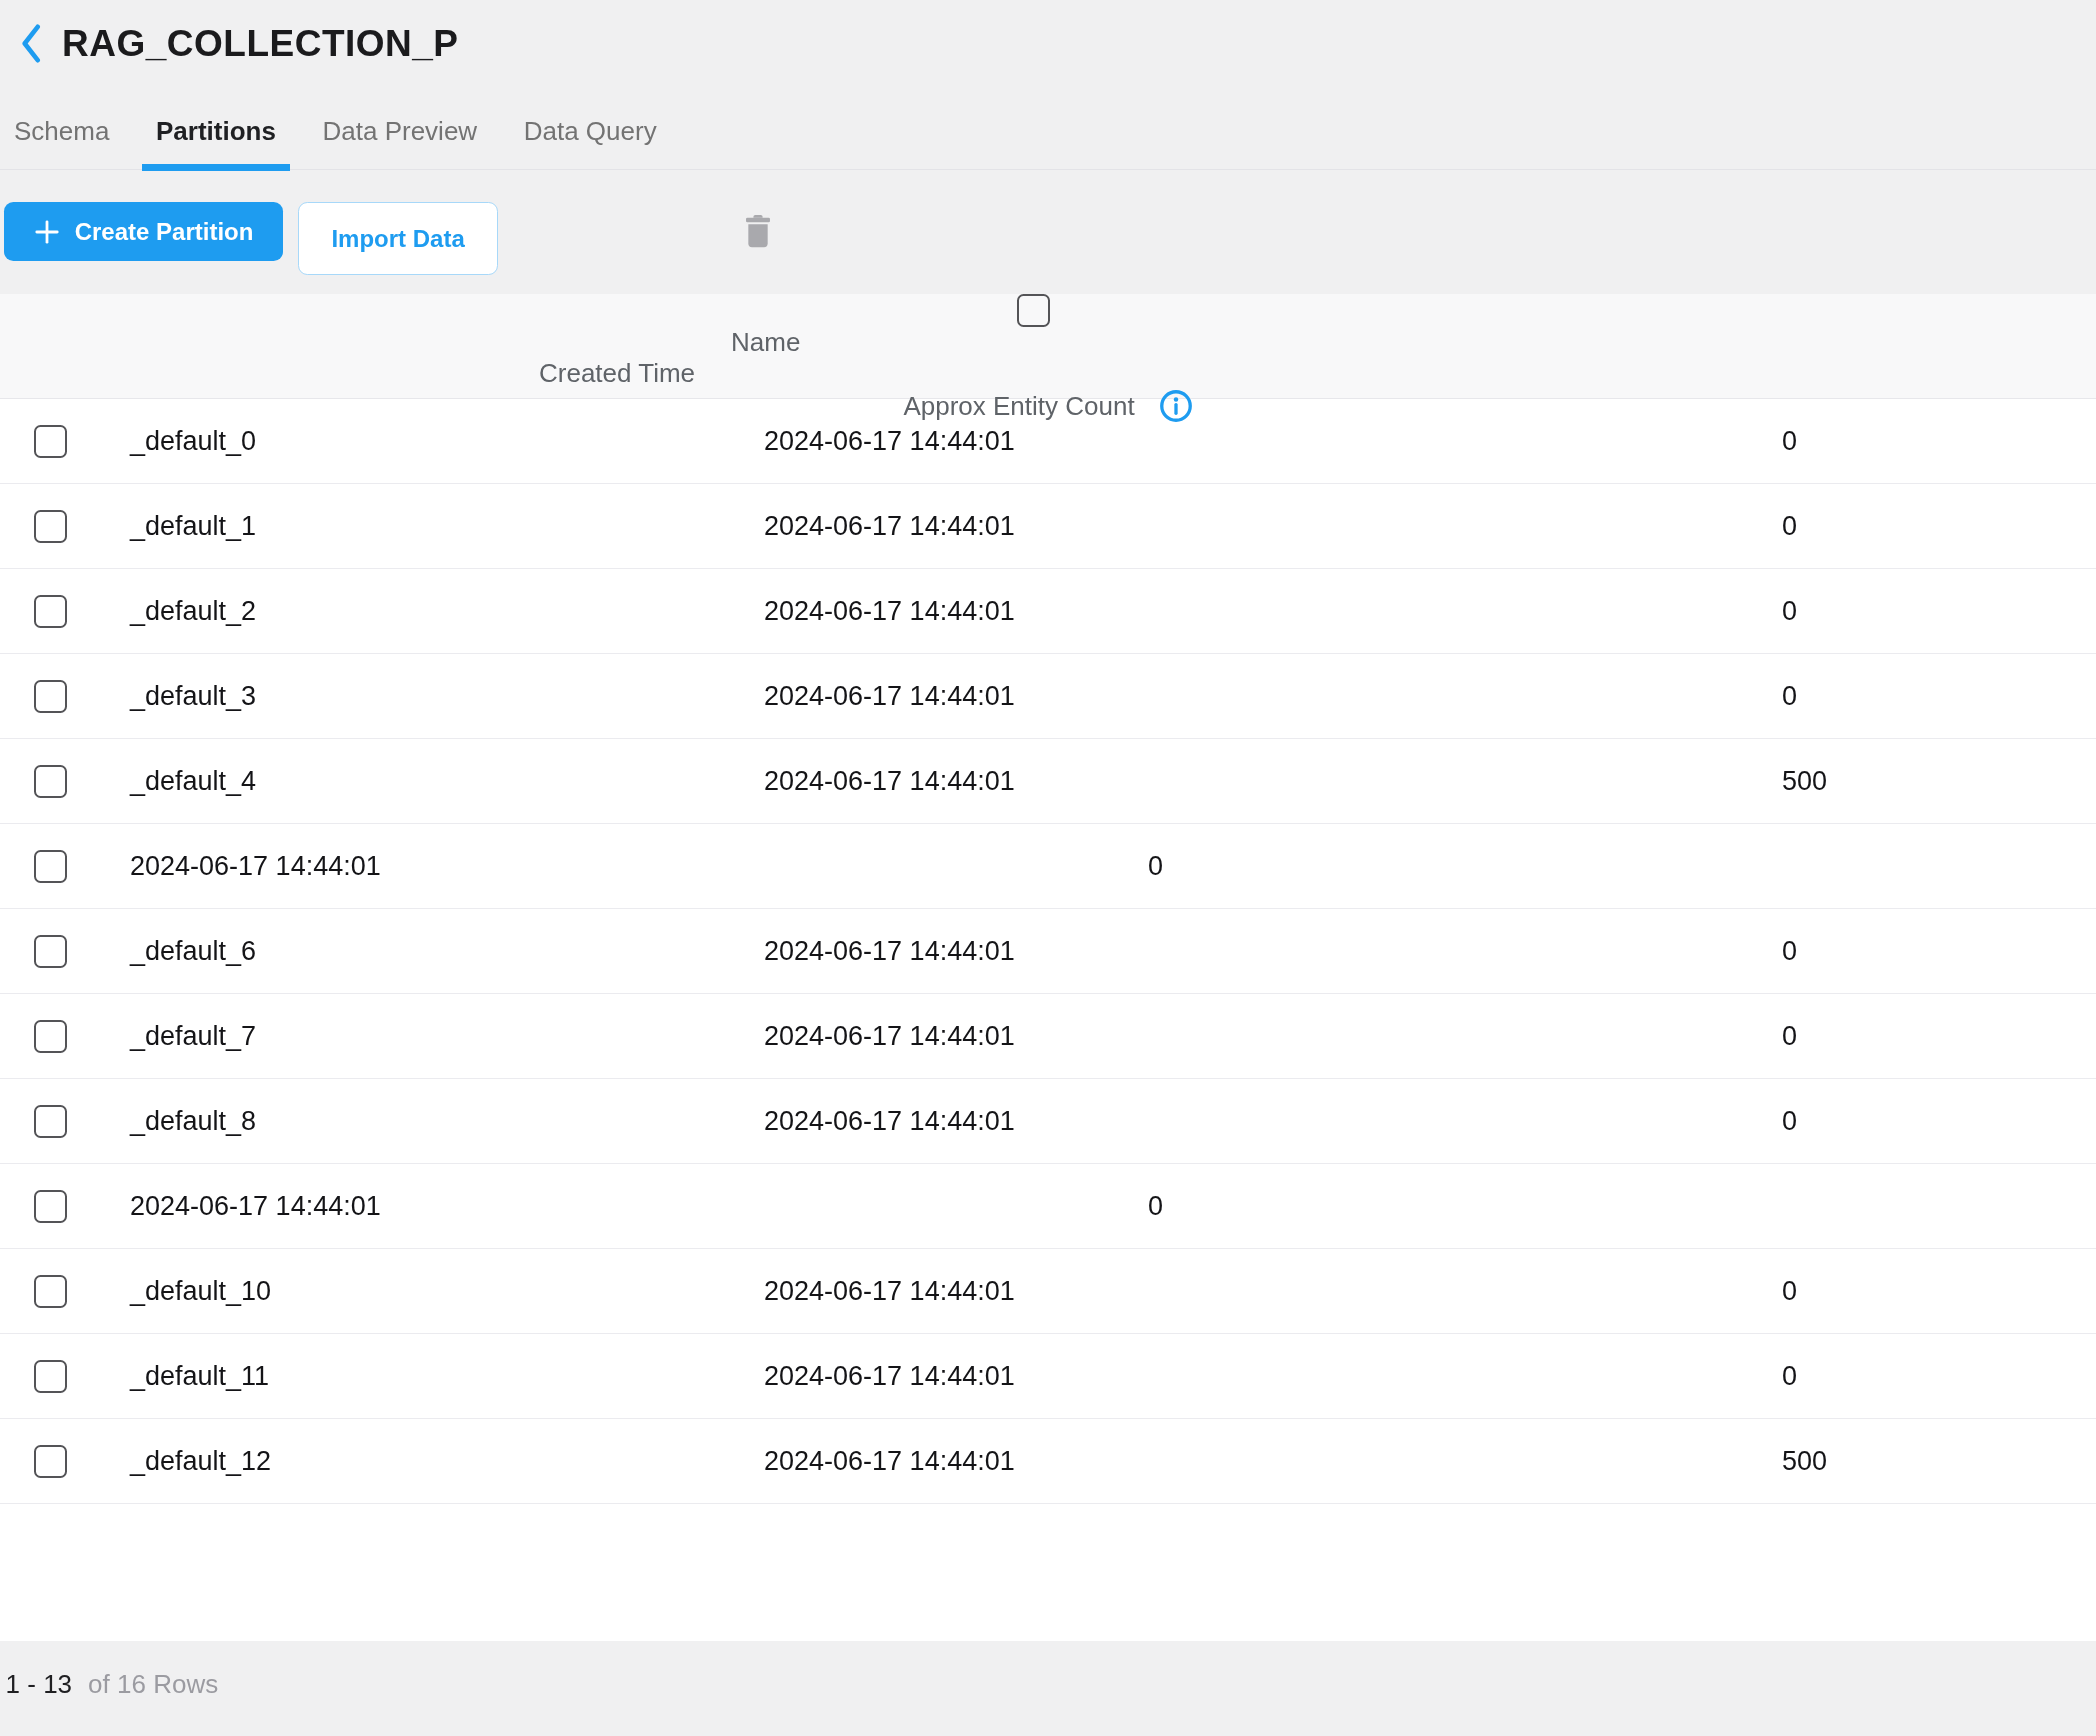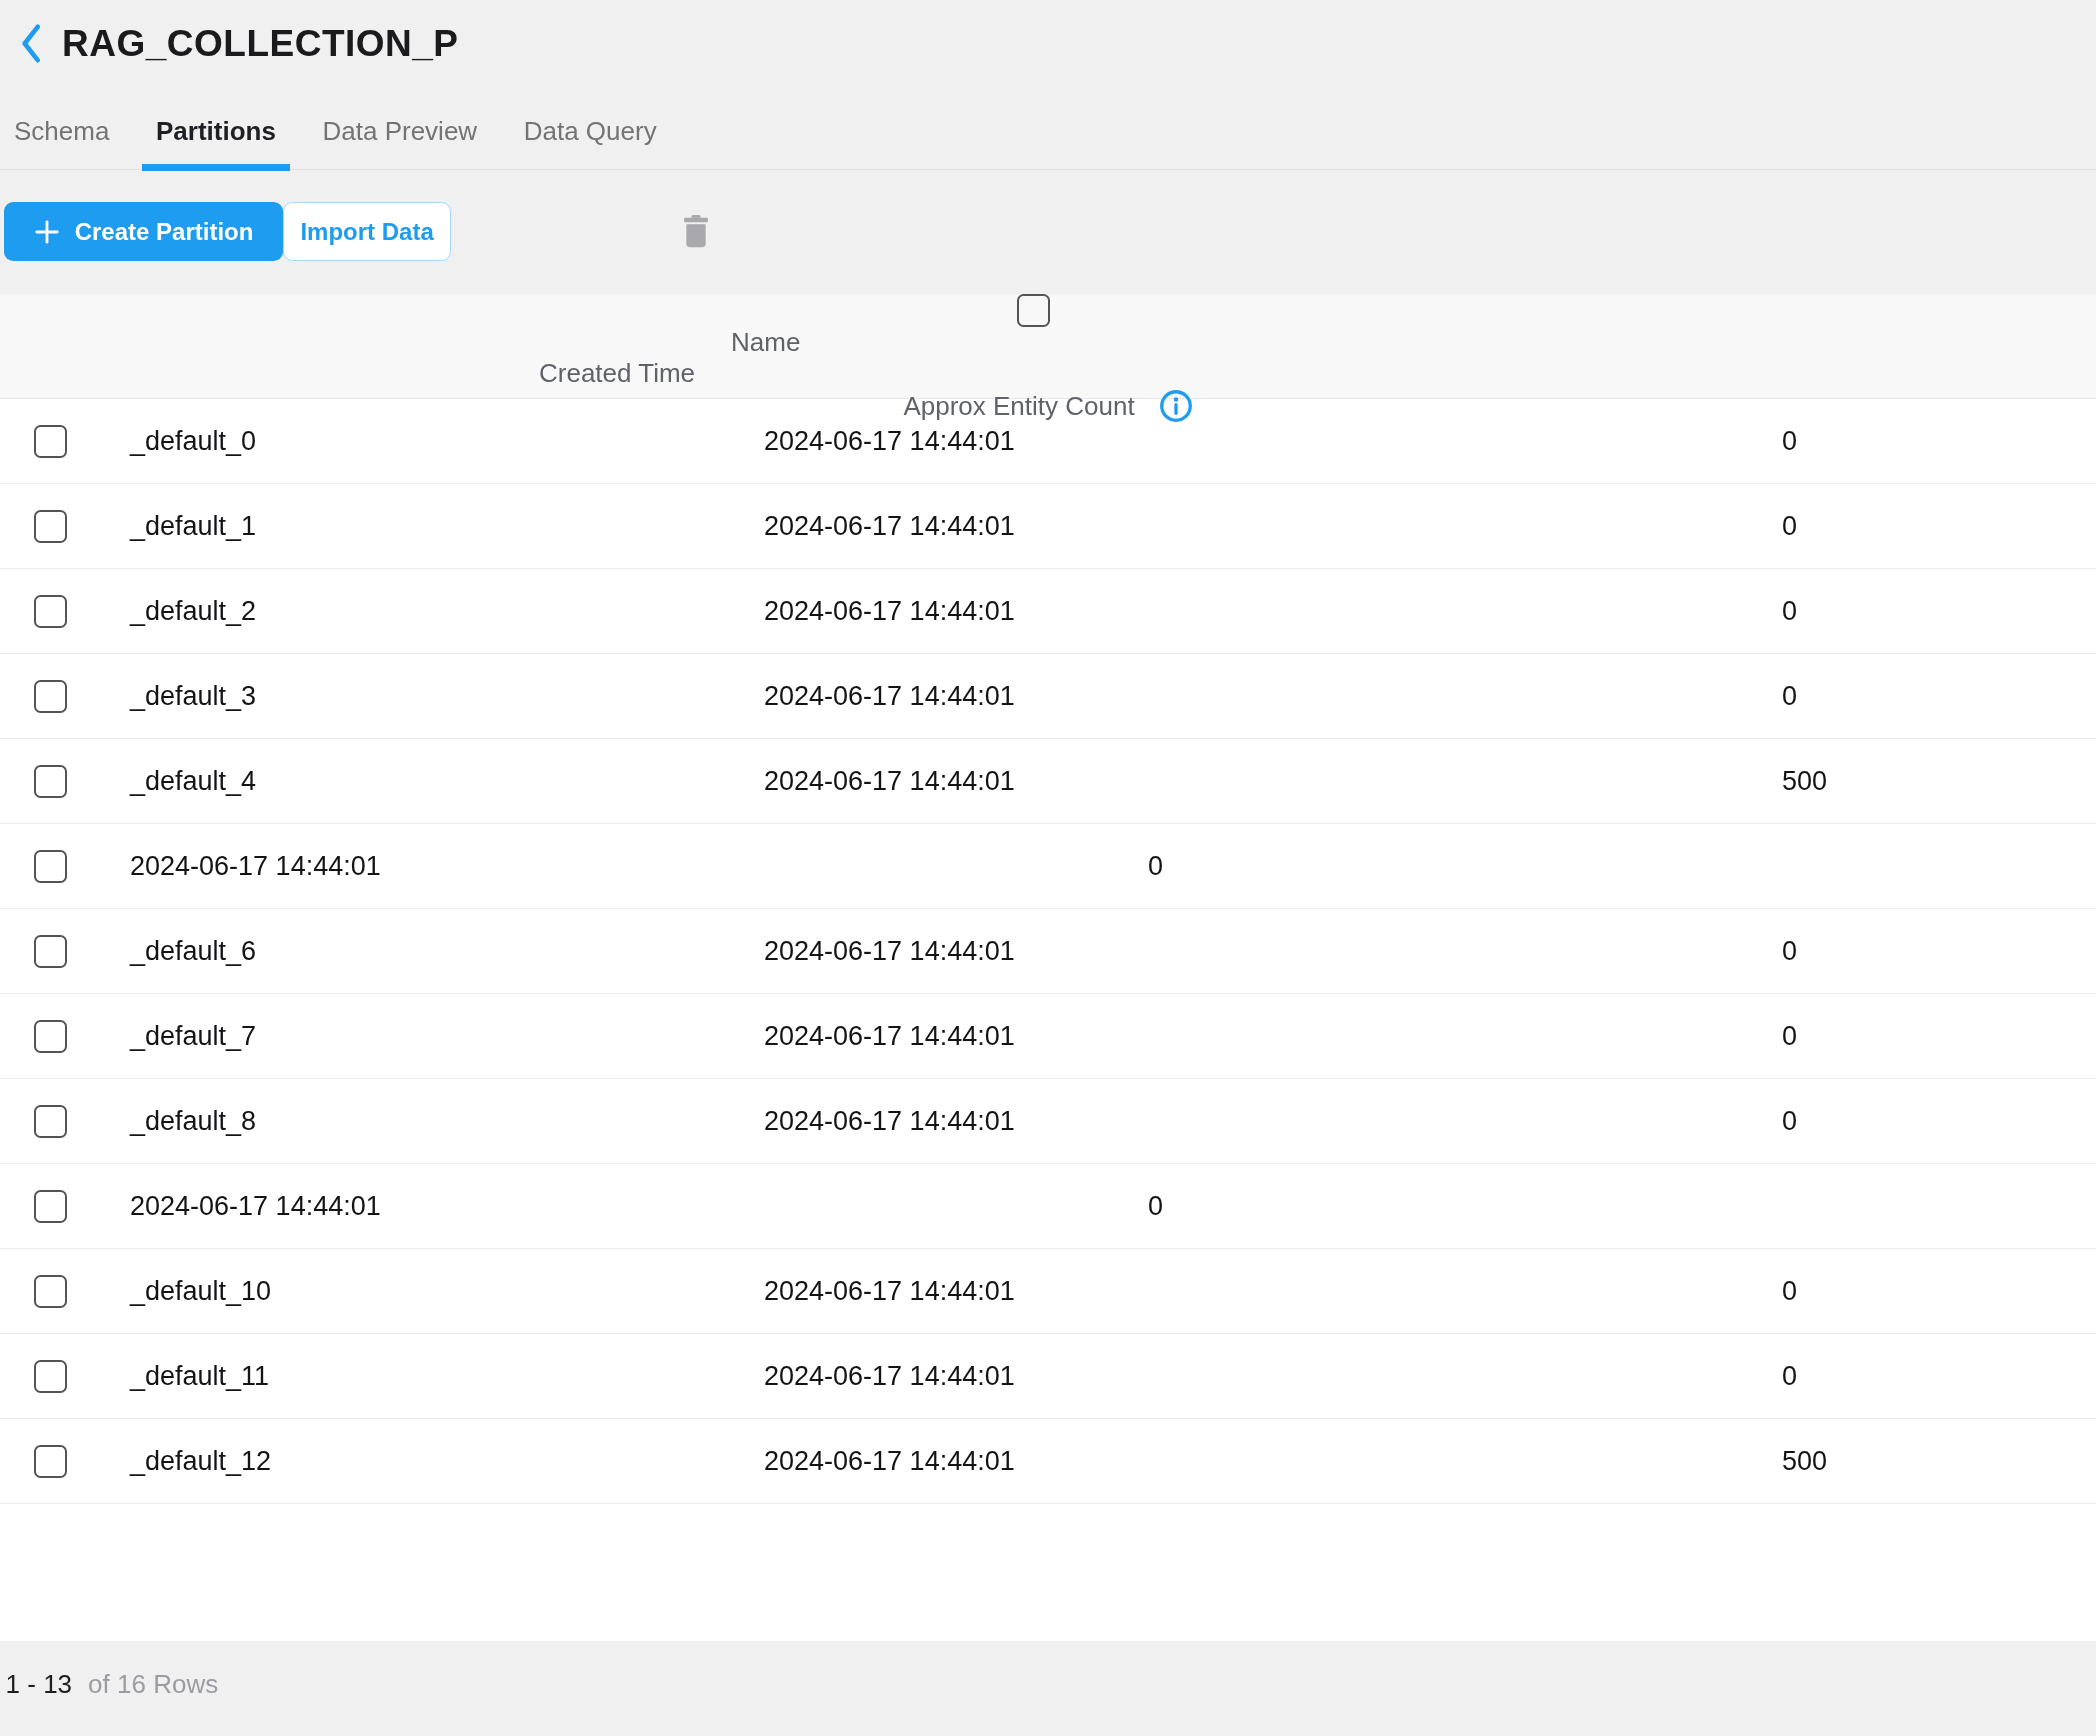--- a/index.html
+++ b/index.html
@@ -37,34 +37,34 @@
     font-family:"Liberation Sans", sans-serif;
   }
   .tab.active { color:#1f2023; font-weight:700; }
   .tab.active::after {
     content:""; position:absolute; left:0; right:0; bottom:-1.9px;
     height:6.5px; background:#1e9cf0;
   }
 
   
   .toolbar {
-    display:flex; 
+    display:flex; gap:15px;
     margin:32px 0 0 3.7px; height:59px;
   }
   .btn-primary {
     display:inline-flex; align-items:center; gap:15px;
     height:59px; padding:0 30px;
     background:#1e9cf0; color:#ffffff;
     font-size:24px; font-weight:700;
     border:none; border-radius:9.3px; cursor:pointer;
     font-family:"Liberation Sans", sans-serif;
   }
   .btn-outlined {
     display:inline-flex; align-items:center; justify-content:center;
-    height:59px; padding:0 16px;
+    height:73px; padding:0 32px;
     background:#ffffff; color:#1e9cf0;
     font-size:24px; font-weight:700;
     border:1.9px solid #a7d8f9; border-radius:9.3px; cursor:pointer;
     font-family:"Liberation Sans", sans-serif;
   }
   .trash-button {
     margin-left:231px;
     background:none; border:none; cursor:default;
     display:flex; align-items:center; justify-content:center;
   }

